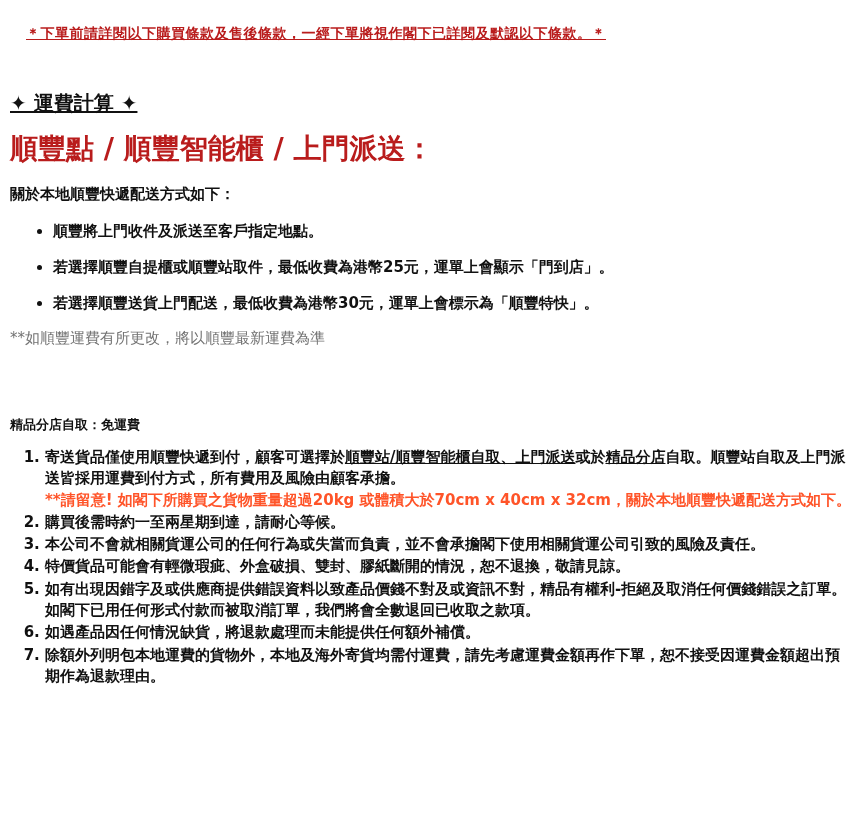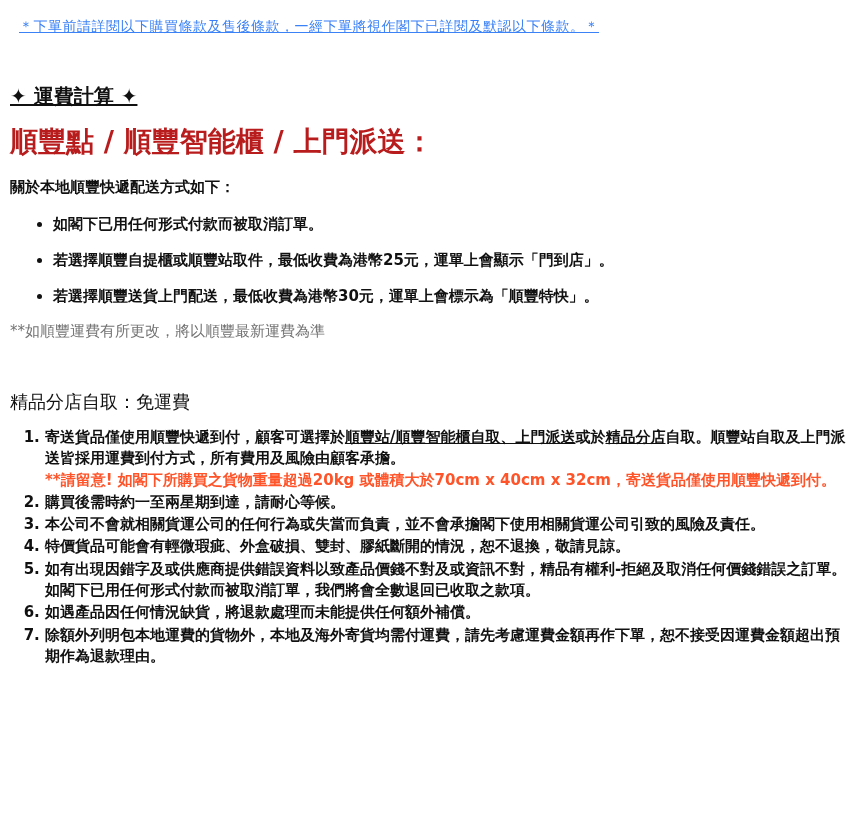--- a/index.html
+++ b/index.html
@@ -11,24 +11,24 @@
     width: 861px;
     font-family: "DejaVu Sans", "Liberation Sans", sans-serif;
     color: #111111;
   }
   .page {
     padding: 9px 10px 24px 10px;
     box-sizing: border-box;
     width: 861px;
   }
   .top-notice {
-    margin: 9px;
+    margin: 16px;
     font-size: 14px;
-    font-weight: 400;
-    color: #3b82f6;
+    font-weight: 700;
+    color: #b91c1c;
     text-decoration: underline;
     letter-spacing: 0.5px;
   }
   .section-heading {
     margin: 47px 0 0 0;
     font-size: 20px;
     font-weight: 700;
     text-decoration: underline;
     color: #111111;
   }
@@ -66,23 +66,23 @@
     margin-bottom: 15px;
     line-height: 1.4;
   }
   .fee-note {
     margin: 13px 0 0 0;
     font-size: 15px;
     font-weight: 400;
     color: #737373;
   }
   .pickup-note {
-    margin: 49px 0 0 0;
-    font-size: 18px;
-    font-weight: 400;
+    margin: 68px 0 0 0;
+    font-size: 13px;
+    font-weight: 700;
   }
   .terms-heading {
     margin: 40px 0 0 0;
     font-size: 17px;
     font-weight: 700;
     text-decoration: underline;
   }
   ol.terms {
     margin: 13px 0 0 0;
     padding-left: 35px;
@@ -110,35 +110,35 @@
 
   <h2 class="section-heading">✦ 運費計算 ✦</h2>
 
   <h1 class="subheading">順豐點 / 順豐智能櫃 / 上門派送：</h1>
 
 
 
   <p class="methods-title">關於本地順豐快遞配送方式如下：</p>
 
   <ul class="bullets">
-    <li>如閣下已用任何形式付款而被取消訂單。</li>
+    <li>順豐將上門收件及派送至客戶指定地點。</li>
     <li>若選擇順豐自提櫃或順豐站取件，最低收費為港幣25元，運單上會顯示「門到店」。</li>
     <li>若選擇順豐送貨上門配送，最低收費為港幣30元，運單上會標示為「順豐特快」。</li>
   </ul>
 
   <p class="fee-note">**如順豐運費有所更改，將以順豐最新運費為準</p>
 
   <p class="pickup-note">精品分店自取：免運費</p>
 
 
   <ol class="terms">
     <li>
       <span>寄送貨品僅使用順豐快遞到付，顧客可選擇於</span><span class="ulined">順豐站/順豐智能櫃自取、上門派送</span><span>或於</span><span class="ulined">精品分店</span><span>自取。順豐站自取及上門派送皆採用運費到付方式，所有費用及風險由顧客承擔。</span>
       <br>
-      <span class="warning">**請留意! 如閣下所購買之貨物重量超過20kg 或體積大於70cm x 40cm x 32cm，寄送貨品僅使用順豐快遞到付。</span>
+      <span class="warning">**請留意! 如閣下所購買之貨物重量超過20kg 或體積大於70cm x 40cm x 32cm，關於本地順豐快遞配送方式如下。</span>
     </li>
     <li>購買後需時約一至兩星期到達，請耐心等候。</li>
     <li>本公司不會就相關貨運公司的任何行為或失當而負責，並不會承擔閣下使用相關貨運公司引致的風險及責任。</li>
     <li>特價貨品可能會有輕微瑕疵、外盒破損、雙封、膠紙斷開的情況，恕不退換，敬請見諒。</li>
     <li>如有出現因錯字及或供應商提供錯誤資料以致產品價錢不對及或資訊不對，精品有權利-拒絕及取消任何價錢錯誤之訂單。如閣下已用任何形式付款而被取消訂單，我們將會全數退回已收取之款項。</li>
     <li>如遇產品因任何情況缺貨，將退款處理而未能提供任何額外補償。</li>
     <li>除額外列明包本地運費的貨物外，本地及海外寄貨均需付運費，請先考慮運費金額再作下單，恕不接受因運費金額超出預期作為退款理由。</li>
 
   </ol>
 

